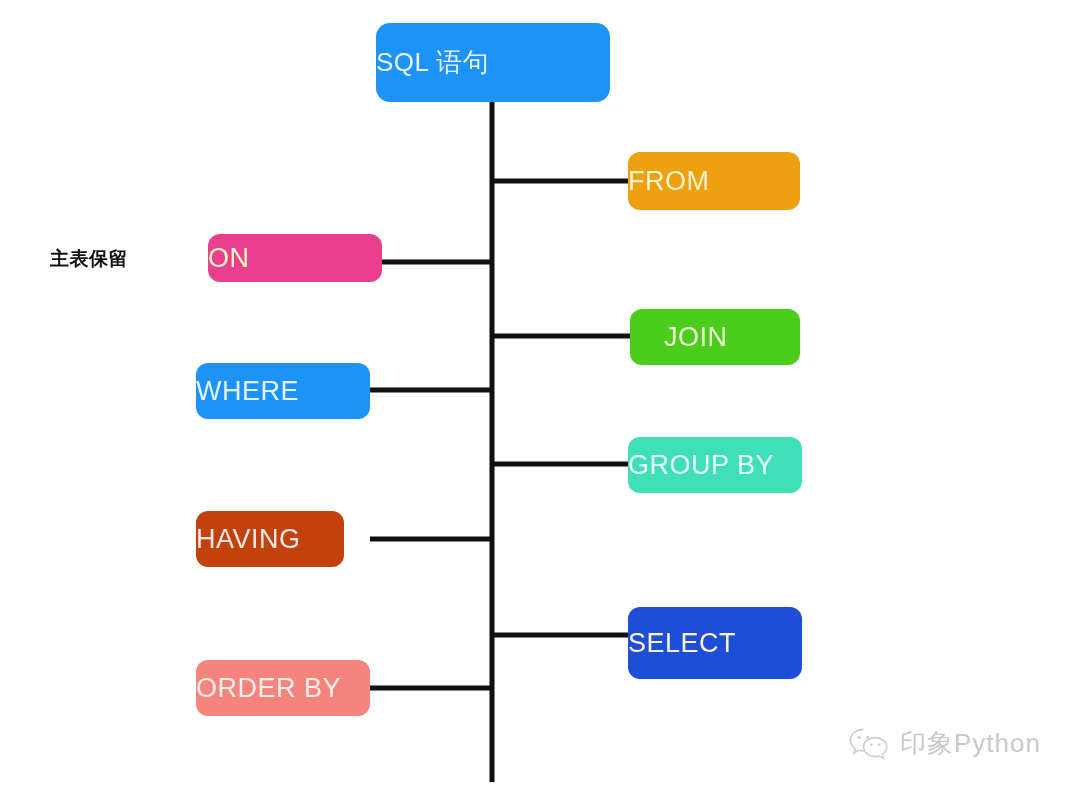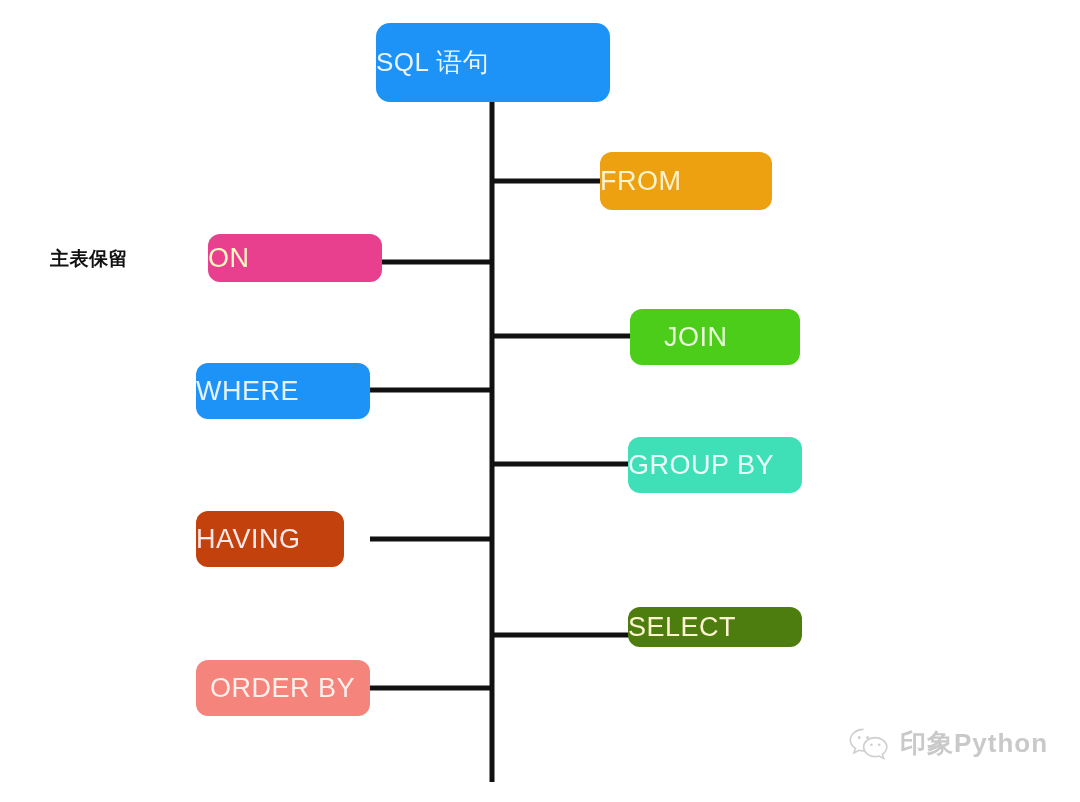--- a/index.html
+++ b/index.html
@@ -56,21 +56,20 @@
     white-space: nowrap;
     letter-spacing: 0.5px;
   }
   #watermark {
     position: absolute;
     left: 848px;
     top: 726px;
     display: flex;
     align-items: center;
     gap: 10px;
-    font-weight: bold;
   }
   #watermark .wm-text {
     font-size: 26px;
     color: #c9c9c9;
     letter-spacing: 1px;
     white-space: nowrap;
   }
   #watermark svg { display: block; }
 </style>
 </head>
@@ -89,21 +88,21 @@
       <line x1="370" y1="539" x2="492" y2="539"></line>
       <line x1="492" y1="635" x2="630" y2="635"></line>
       <line x1="370" y1="688" x2="492" y2="688"></line>
     </g>
   </svg>
 
   <div class="node root" style="left: 376px; top: 23px; width: 234px; height: 79px; background: rgb(30, 147, 247); color: rgb(234, 244, 255);">
     <span>SQL 语句</span>
   </div>
 
-  <div class="node" style="left: 600px; top: 152px; width: 172px; height: 58px; background: rgb(237, 160, 16); color: rgb(253, 243, 207);">
+  <div class="node" style="left: 628px; top: 152px; width: 172px; height: 58px; background: rgb(237, 160, 16); color: rgb(253, 243, 207);">
     <span>FROM</span>
   </div>
 
   <div class="node" style="left: 208px; top: 234px; width: 174px; height: 48px; background: rgb(232, 64, 143); color: #fef9c3;">
     <span>ON</span>
   </div>
   <div class="side-label" style="left:50px; top:246px;">主表保留</div>
 
   <div class="node" style="left: 630px; top: 309px; width: 170px; height: 56px; background: rgb(76, 205, 25); color: rgb(232, 255, 217); padding-left: 34px;">
     <span>JOIN</span>
@@ -114,25 +113,25 @@
   </div>
 
   <div class="node" style="left: 196px; top: 363px; width: 174px; height: 56px; background: rgb(30, 147, 247); color: rgb(228, 242, 255);">
     <span>WHERE</span>
   </div>
 
   <div class="node" style="left: 196px; top: 511px; width: 148px; height: 56px; background: #c2410c; color: rgb(255, 232, 232);">
     <span>HAVING</span>
   </div>
 
-  <div class="node" style="left: 628px; top: 607px; width: 174px; height: 40px; background: #4d7c0f; color: rgb(253, 243, 207);">
+  <div class="node" style="left: 628px; top: 607px; width: 174px; height: 72px; background: #1d4ed8; color: rgb(253, 243, 207);">
     <span>SELECT</span>
   </div>
 
-  <div class="node" style="left: 196px; top: 660px; width: 174px; height: 56px; background: rgb(245, 132, 124); color: rgb(255, 240, 236); padding-left: 14px;">
+  <div class="node" style="left: 196px; top: 660px; width: 174px; height: 56px; background: rgb(245, 132, 124); color: rgb(255, 240, 236);">
     <span>ORDER BY</span>
   </div>
 
   <div id="watermark">
     <span>
       <svg width="42" height="34" viewBox="0 0 42 34" xmlns="http://www.w3.org/2000/svg">
         <g fill="none" stroke="#cfcfcf" stroke-width="1.6">
           <path d="M15.5 2.4C8.2 2.4 2.3 7.2 2.3 13.1c0 3.4 2 6.4 5.1 8.4l-1.4 4.4 5-2.6c1.4.4 2.9.6 4.5.6h.9"></path>
           <path d="M27.2 10.6c-6.4 0-11.6 4.3-11.6 9.5s5.2 9.5 11.6 9.5c1.4 0 2.7-.2 3.9-.6l4.6 2.4-1.3-4c2.6-1.7 4.4-4.4 4.4-7.3 0-5.2-5.2-9.5-11.6-9.5z"></path>
         </g>

